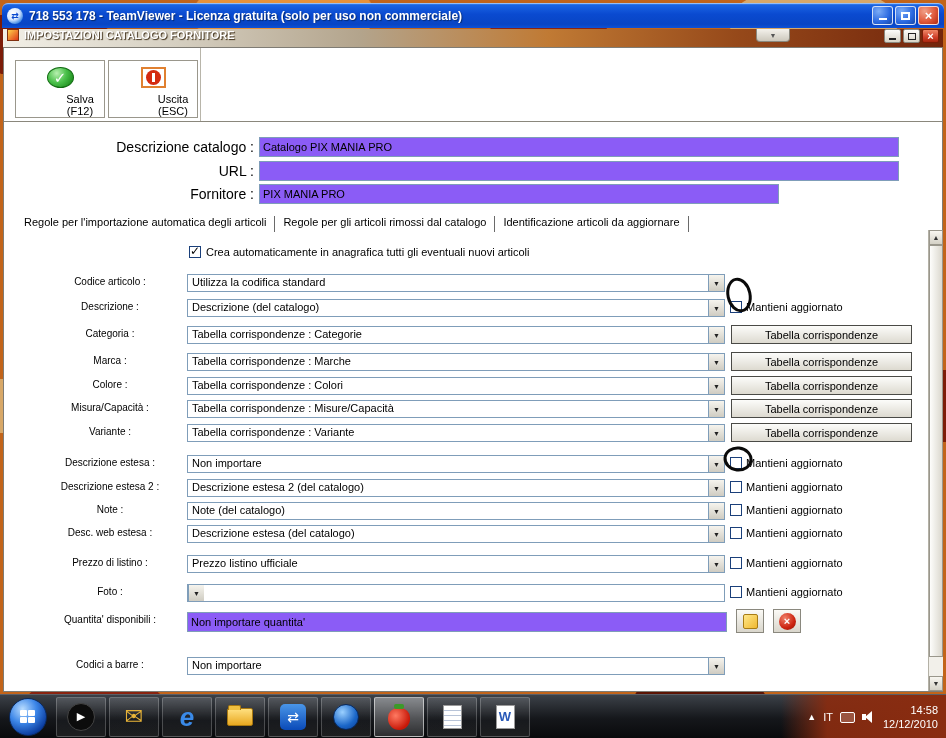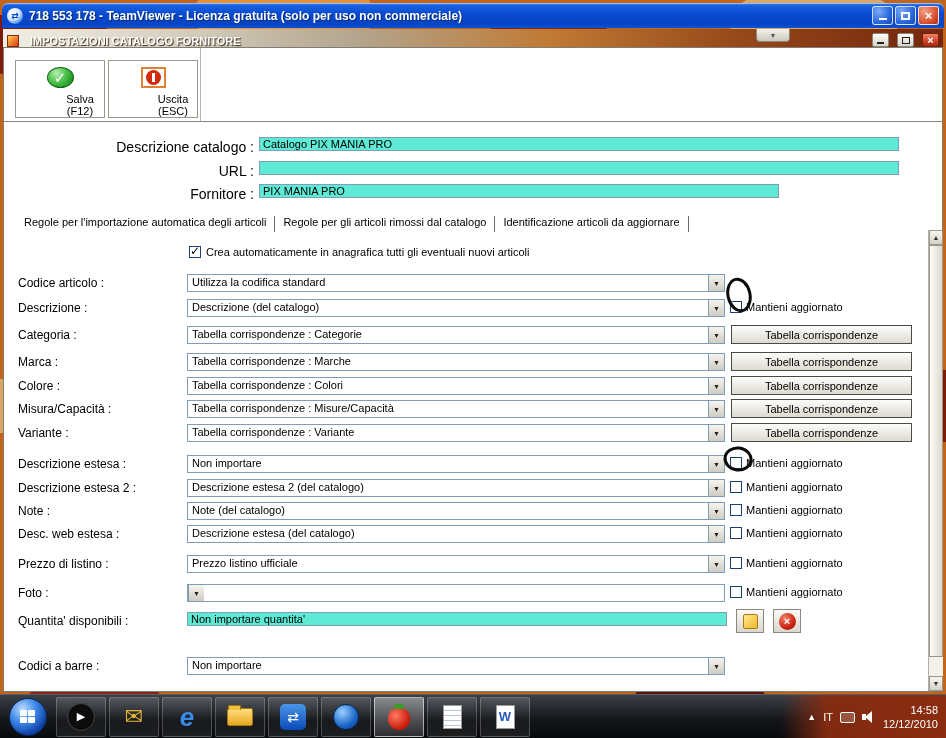--- a/index.html
+++ b/index.html
@@ -28,21 +28,21 @@
   .winbtn { width:21px; height:19px; border-radius:3px; margin-left:2px; border:1px solid rgba(255,255,255,.8);
     color:#fff; display:flex; align-items:center; justify-content:center; cursor:default; }
   .winbtn.blue { background:radial-gradient(circle at 30% 25%, #7cacf6, #2a68e0 60%, #1648a8); }
   .winbtn.red  { background:radial-gradient(circle at 30% 25%, #f0a088, #e05a3c 55%, #b02810); }
   .g-min { width:8px; height:2px; background:#fff; align-self:flex-end; margin:0 auto 4px auto; }
   .g-max { width:9px; height:8px; border:2px solid #fff; }
   .g-close { font-size:13px; font-weight:bold; line-height:1; }
   
   .app-titlebar { position:absolute; left:3px; top:29px; width:940px; height:18px;
     background:linear-gradient(to right,#f2efe6 0%,#d6d0c2 18%,#b3a48c 38%,#c07a34 58%,#96491a 78%,#73260c 100%);
-    display:flex; align-items:flex-end; padding:0 4px;gap:6px; }
+    display:flex; align-items:flex-start; padding:0 4px; }
   .app-title-icon { width:12px; height:12px; background:linear-gradient(135deg,#ffd04a,#e03818); border:1px solid #803010; margin-right:5px; }
   .app-title-text { font-size:11px; font-weight:bold; color:#fff; text-shadow:1px 1px 1px #3a2a14; flex:1; }
   .app-btn { width:17px; height:14px; margin-left:2px; border:1px solid #8a887e; border-radius:2px;
     background:linear-gradient(#fdfdfb,#d8d4c6); display:flex; align-items:center; justify-content:center; font-size:9px; color:#222; }
   .app-btn .g-min { margin:0 auto 2px auto; background:#222; width:7px; }
   .app-btn .g-max { width:8px; height:7px; border:1px solid #222; }
   .app-btn.close { background:linear-gradient(#f08868,#d0402a 60%,#a82810); color:#fff; border-color:#7c1e08; font-weight:bold; font-size:11px; }
   .tv-tab { position:absolute; left:756px; top:29px; width:34px; height:13px;
     background:linear-gradient(#f4f2ec,#ccc8bc); border:1px solid #8a887e; border-top:none; border-radius:0 0 4px 4px;
     display:flex; align-items:center; justify-content:center; font-size:7px; color:#555; }
@@ -52,27 +52,27 @@
     display:flex; flex-direction:column; align-items:center; padding-top:6px; cursor:default; }
   .tool-btn .lbl { font-size:11px; margin-top:5px;margin-left:40px; }
   .icon-save { width:27px; height:27px; border-radius:50%; border:1px solid #0f6a0f; color:#fff; font-weight:bold; font-size:15px;
     background:radial-gradient(circle at 35% 28%, #b8f0b0, #4ac04a 45%, #1c8c1c 85%); display:flex; align-items:center; justify-content:center; }
   .icon-exit { width:25px; height:25px; border:2px solid #e08030; background:#fff; display:flex; align-items:center; justify-content:center; }
   .pwr { width:15px; height:15px; border-radius:50%; background:#d42a10; position:relative; }
   .pwr::after { content:""; position:absolute; left:6px; top:3px; width:3px; height:9px; background:#fff; }
   .tool-sep { position:absolute; left:196px; top:0; width:1px; height:73px; background:#b8b5aa; }
   .tool-rule { position:absolute; left:0; top:73px; width:100%; height:1px; background:#8a877c; }
   .hdr-label { position:absolute; left:30px; width:220px; text-align:right; font-size:14px; color:#000; }
-  .tinput { position:absolute; height:14px; border:1px solid #7f9db9; font-size:11px; padding:1px 3px; background:#5eead4; color:#000; }
+  .tinput { position:absolute; height:20px; border:1px solid #7f9db9; font-size:11px; padding:1px 3px; background:#8b5cf6; color:#000; }
   .tabs { position:absolute; left:12px; top:168px; height:16px; display:flex; font-size:11px; }
   .tab { padding:0 8px; border-right:1px solid #6a6a6a; white-space:nowrap; }
   .cb { display:inline-block; width:12px; height:12px; min-width:12px; border:1px solid #1a3f7a; background:#fff; position:relative; }
   .cb.checked::after { content:"✓"; position:absolute; left:0; top:-3px; font-size:12px; font-weight:bold; color:#000; }
   .autocreate { position:absolute; left:185px; top:198px; font-size:11px; display:flex; align-items:center; gap:5px; }
-  .row-label { position:absolute; left:14px; width:172px; text-align:left; font-size:12px; color:#000; }
+  .row-label { position:absolute; left:20px; width:172px; text-align:center; font-size:10px; color:#000; }
   .combo { position:absolute; left:183px; width:538px; height:18px; border:1px solid #7f9db9; background:#fff; display:flex; }
   .combo-text { flex:1; font-size:11px; padding:1px 4px; white-space:nowrap; overflow:hidden; }
   .combo-btn { width:16px; background:linear-gradient(#f6f4ee,#cfccc2); border-left:1px solid #7f9db9; font-size:7px; color:#222;
     display:flex; align-items:center; justify-content:center; }
   .maintain { position:absolute; left:726px; font-size:11px; display:flex; align-items:center; gap:4px; white-space:nowrap; }
   .tbtn { position:absolute; left:727px; width:181px; height:19px; border:1px solid #4a4a46;
     background:linear-gradient(#fcfcfa,#dddad0); font-size:11px; display:flex; align-items:center; justify-content:center; cursor:default; }
   .qbtn { position:absolute; width:28px; height:24px; border:1px solid #8a887e; background:linear-gradient(#fbfaf6,#d9d6cc);
     display:flex; align-items:center; justify-content:center; }
   .icon-note { width:15px; height:15px; background:linear-gradient(135deg,#ffe88a,#f0b830); border:1px solid #a87c14; border-radius:2px; }

